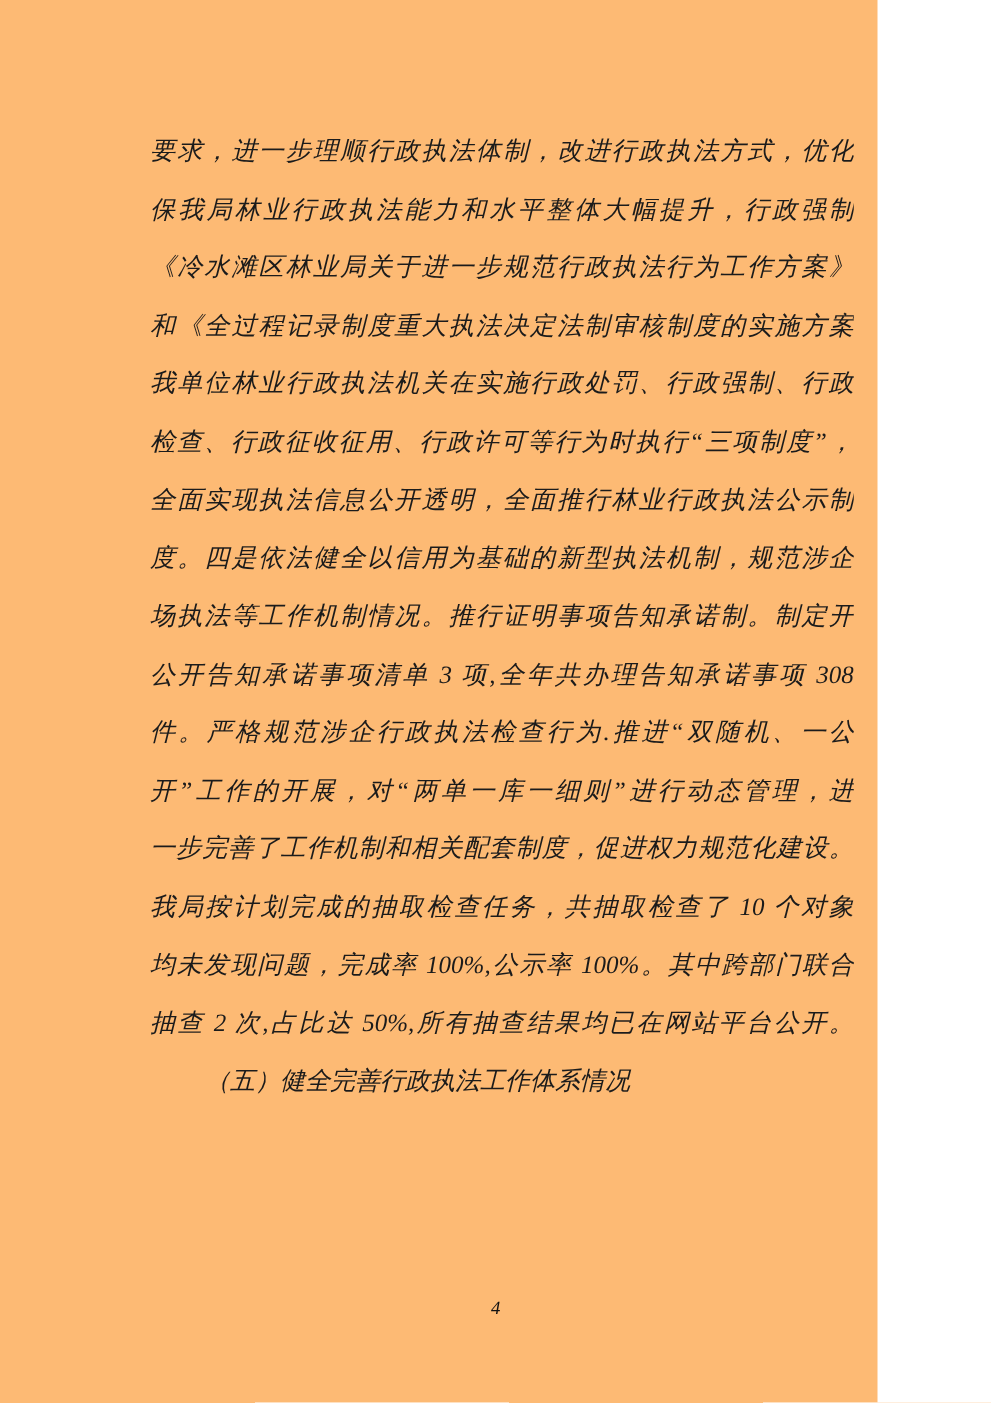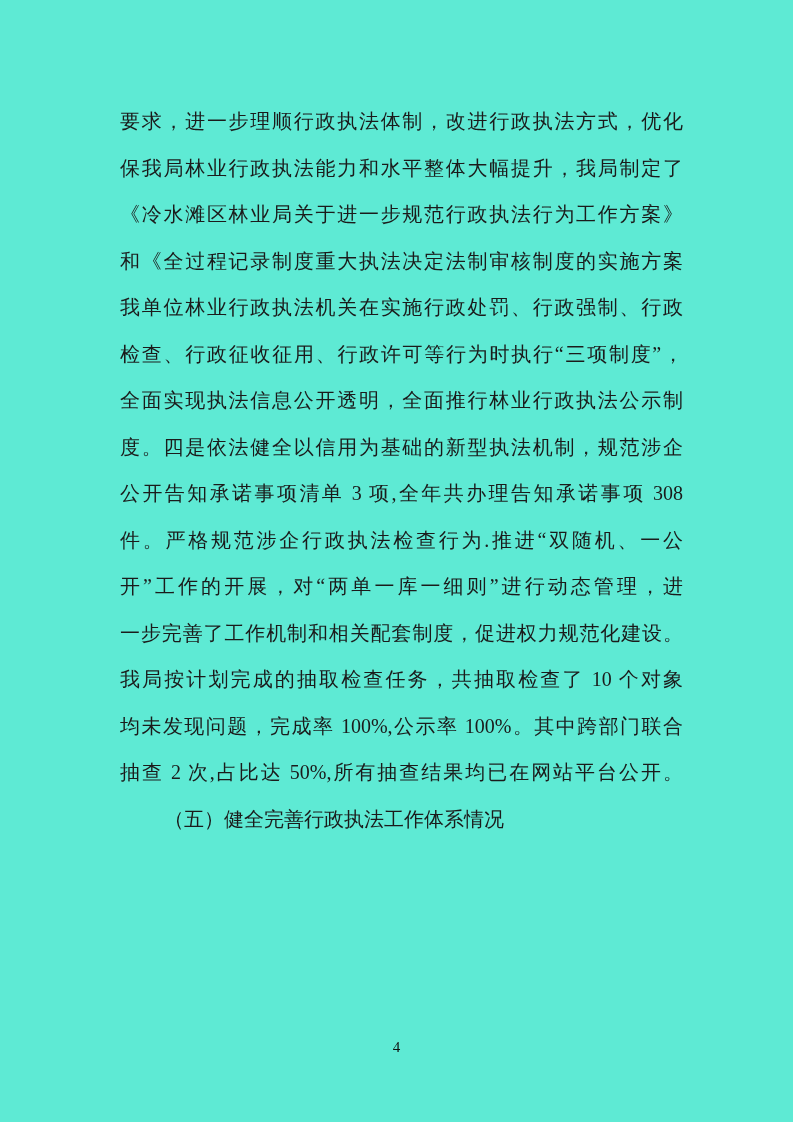--- a/index.html
+++ b/index.html
@@ -2,26 +2,27 @@
 <html><head>
 <meta charset="utf-8">
 <style>
   html, body {
     margin: 0;
     padding: 0;
     background: #ffffff;
   }
   .page {
     position: relative;
-    width: 793px;
+    width: 702px;
     height: 1122px;
-    background: #5eead4;
+    background: #fdba74;
     overflow: hidden;
     font-family: "Liberation Serif", "DejaVu Serif", serif;
     color: #1b1b1b;
+    font-style: italic;
   }
   .text-block {
     position: absolute;
     left: 120px;
     top: 98px;
     width: 563px;
     font-size: 20px;
     line-height: 46.5px;
   }
   .line {
@@ -49,27 +50,28 @@
     line-height: 22px;
     color: #111111;
   }
 </style>
 </head>
 <body>
 
 <div class="page">
   <div class="text-block">
     <div class="line">要求，进一步理顺行政执法体制，改进行政执法方式，优化</div>
-    <div class="line">保我局林业行政执法能力和水平整体大幅提升，我局制定了</div>
+    <div class="line">保我局林业行政执法能力和水平整体大幅提升，行政强制</div>
     <div class="line">《冷水滩区林业局关于进一步规范行政执法行为工作方案》</div>
     <div class="line">和《全过程记录制度重大执法决定法制审核制度的实施方案</div>
     <div class="line">我单位林业行政执法机关在实施行政处罚、行政强制、行政</div>
     <div class="line">检查、行政征收征用、行政许可等行为时执行“三项制度”，</div>
     <div class="line">全面实现执法信息公开透明，全面推行林业行政执法公示制</div>
     <div class="line">度。四是依法健全以信用为基础的新型执法机制，规范涉企</div>
+    <div class="line">场执法等工作机制情况。推行证明事项告知承诺制。制定开</div>
     <div class="line">公开告知承诺事项清单 3 项,全年共办理告知承诺事项 308</div>
     <div class="line">件。严格规范涉企行政执法检查行为.推进“双随机、一公</div>
     <div class="line">开”工作的开展，对“两单一库一细则”进行动态管理，进</div>
     <div class="line">一步完善了工作机制和相关配套制度，促进权力规范化建设。</div>
     <div class="line">我局按计划完成的抽取检查任务，共抽取检查了 10 个对象</div>
     <div class="line">均未发现问题，完成率 100%,公示率 100%。其中跨部门联合</div>
     <div class="line">抽查 2 次,占比达 50%,所有抽查结果均已在网站平台公开。</div>
     <div class="heading">（五）健全完善行政执法工作体系情况</div>
   </div>
   <div class="page-footer">4</div>

